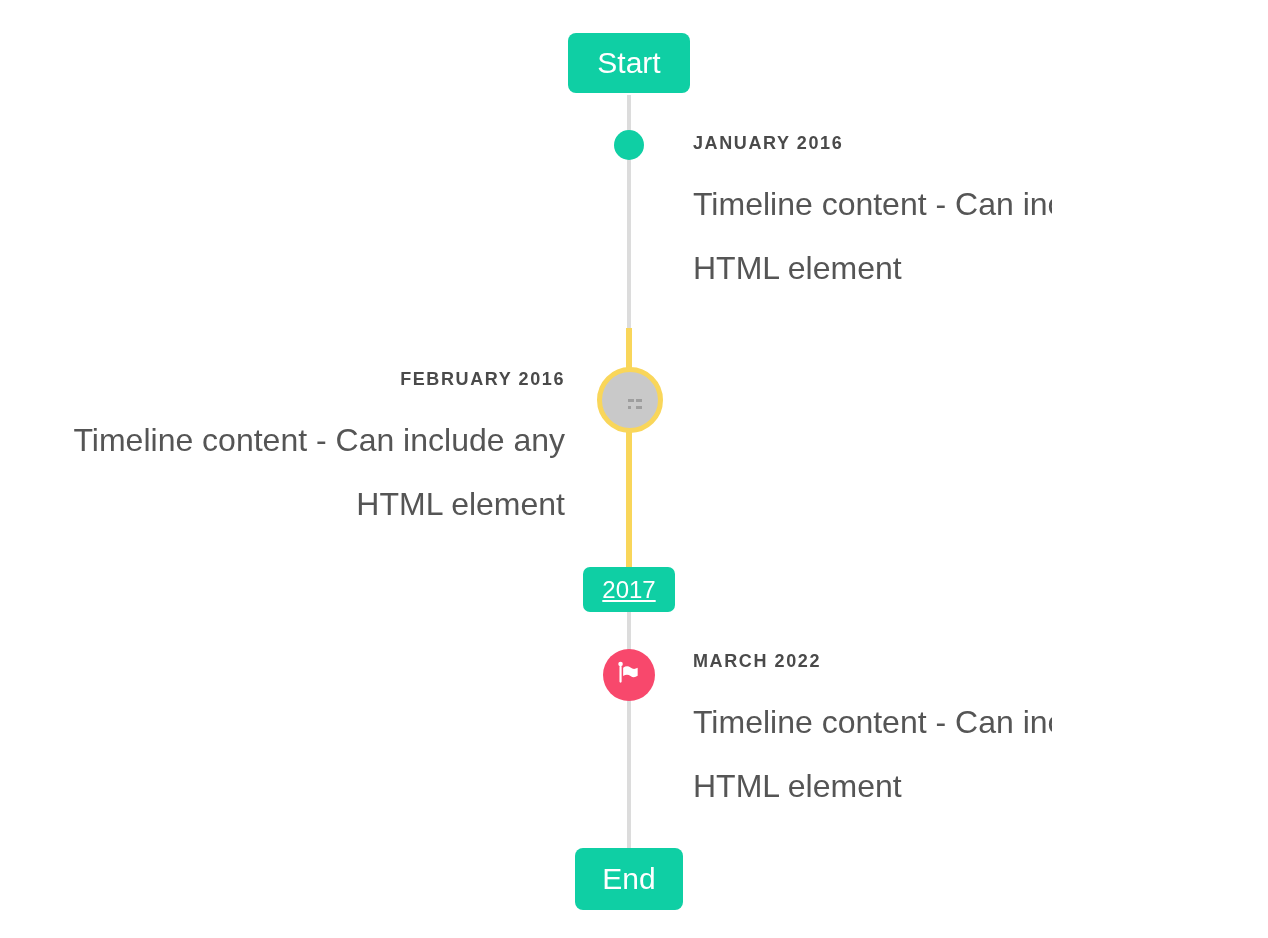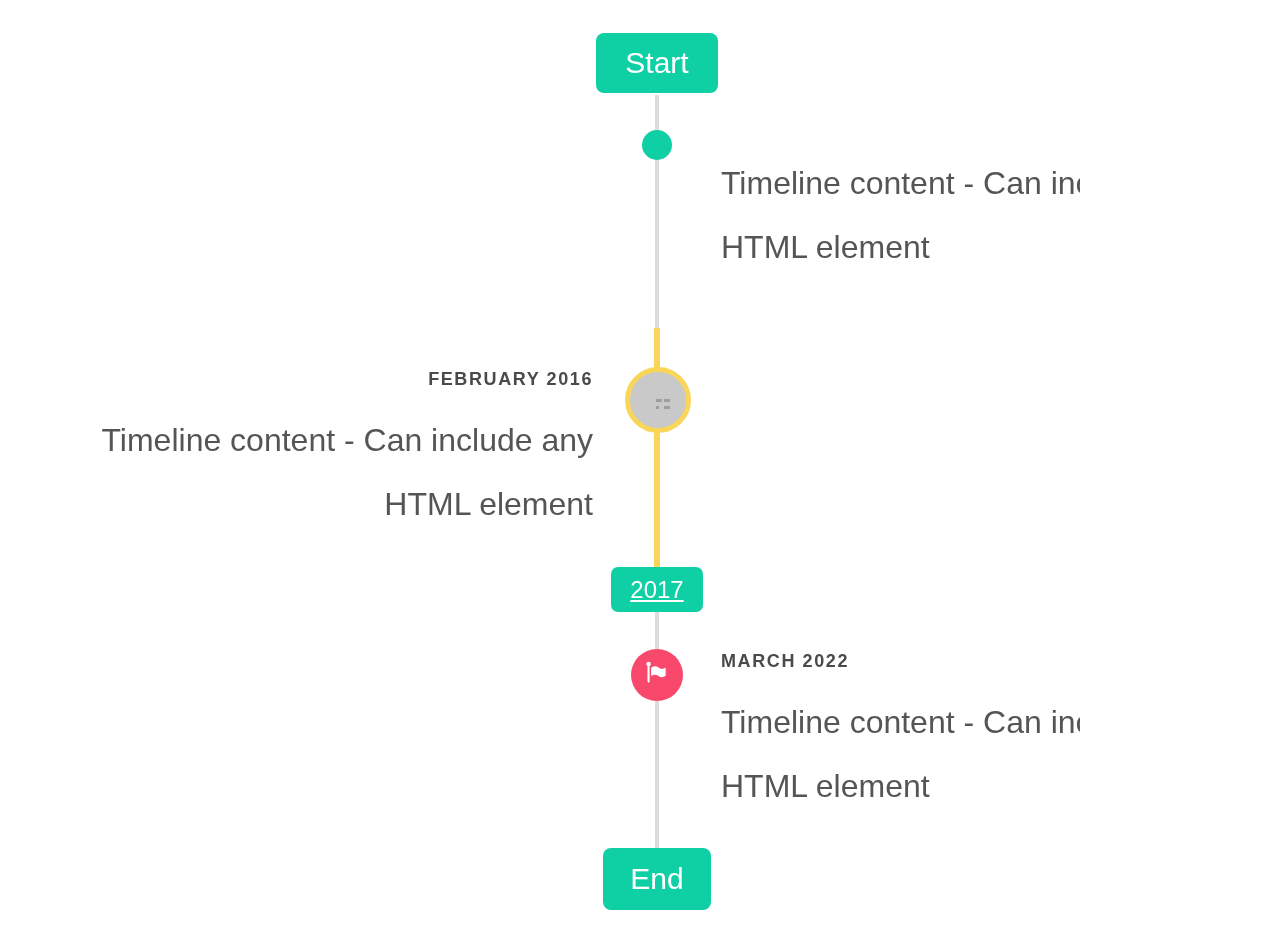--- a/index.html
+++ b/index.html
@@ -14,21 +14,20 @@
   }
   * { margin: 0; padding: 0; box-sizing: border-box; }
   html, body { background: #ffffff; }
   body { font-family: "Liberation Sans", sans-serif; }
   .canvas {
     position: relative;
     width: 1052px;
     height: 938px;
     background: #ffffff;
     overflow: hidden;
-    margin-left: 28px;
   }
   
   .line-gray {
     position: absolute;
     left: 627px; top: 95px;
     width: 4px; height: 753px;
     background: var(--line-gray);
   }
   .line-yellow {
     position: absolute;
@@ -112,20 +111,21 @@
 
   <div class="line-gray"></div>
   <div class="line-yellow"></div>
 
   <div class="badge badge-start">
     <span>Start</span>
   </div>
 
   <div class="marker-dot"></div>
   <div class="entry entry-right entry-jan">
+    <div class="date-label">JANUARY 2016</div>
     <div class="entry-content">Timeline content - Can include any HTML element</div>
   </div>
 
   <div class="marker-image">
     <div class="broken-glyph"></div>
   </div>
   <div class="entry entry-left entry-feb">
     <div class="date-label">FEBRUARY 2016</div>
     <div class="entry-content">Timeline content - Can include any HTML element</div>
   </div>

